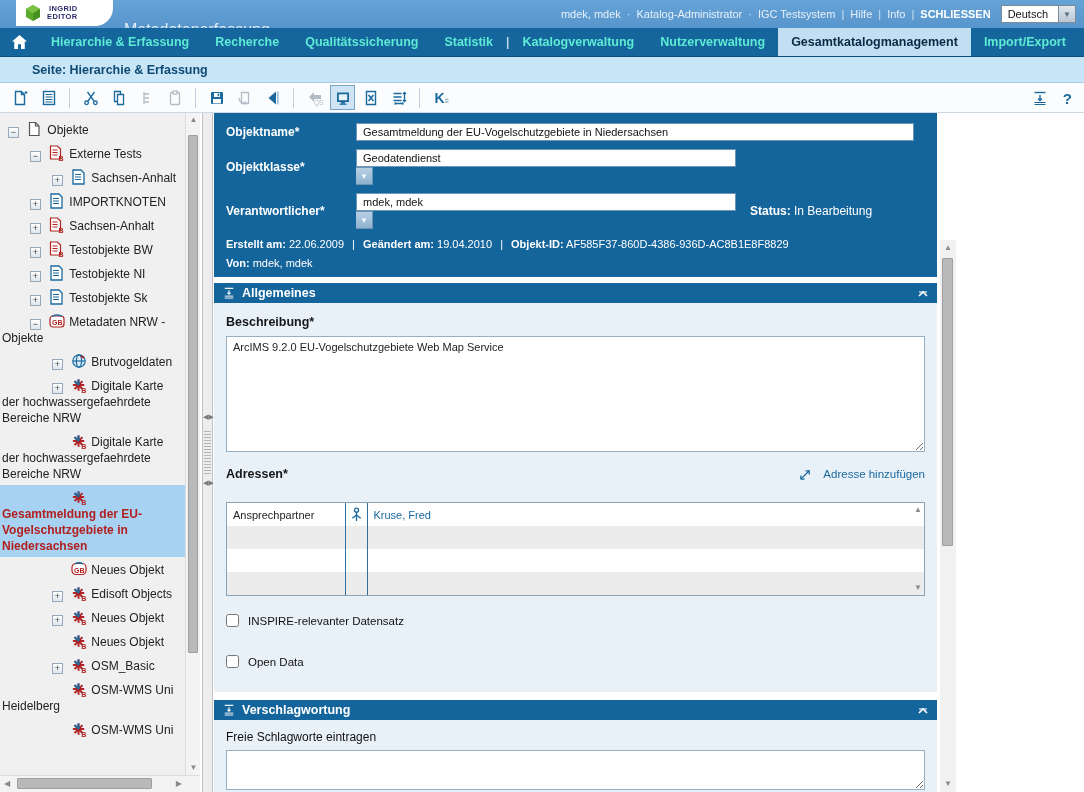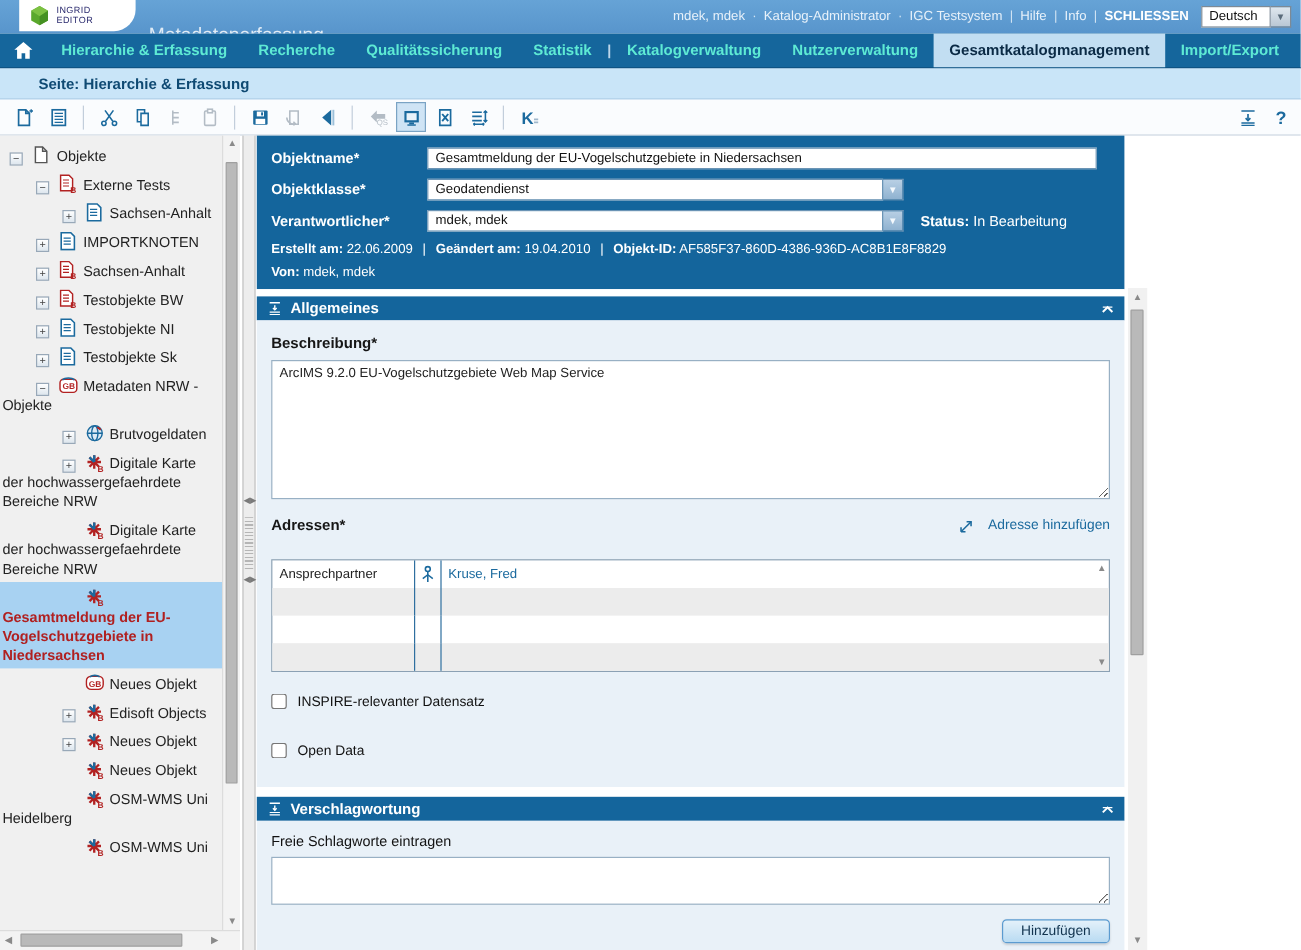--- a/index.html
+++ b/index.html
@@ -5,21 +5,21 @@
   * { margin:0; padding:0; box-sizing:border-box; }
   html,body { width:1084px; height:792px; overflow:hidden; background:#fff;
     font-family:"Liberation Sans", sans-serif; font-size:12px; color:#222; }
   .app { position:relative; width:1084px; height:792px; }
 
   
   .top-header { position:absolute; left:0; top:0; width:1084px; height:28px;
     background:linear-gradient(#66a3d6,#5895cc); }
   .logo-tab { position:absolute; left:16px; top:0; width:97px; height:26px;
     background:#fff; border-radius:0 0 18px 0; display:flex; align-items:center; padding-left:8px; gap:5px; }
-  .logo-text { font-size:7.5px; font-weight:normal; color:#2b2b6e; line-height:8px; letter-spacing:.4px; }
+  .logo-text { font-size:7.5px; font-weight:bold; color:#2b2b6e; line-height:8px; letter-spacing:.4px;text-align:right; }
   .app-title { position:absolute; left:124px; top:21px; font-size:16px; color:rgba(255,255,255,.82); }
   .header-right { position:absolute; right:8px; top:0; height:28px; display:flex; align-items:center;
     gap:6px; font-size:11px; color:#e7f1fa; }
   .header-right .hsep { color:#cfe3f3; }
   .hlink { cursor:pointer; }
   .hlink.strong { font-weight:bold; color:#fff; }
   .lang-wrap { display:flex; margin-left:4px; }
   .lang-box { background:#fff; color:#111; border:1px solid #7d8a96; padding:1px 10px 1px 6px; height:18px;
     display:flex; align-items:center; font-size:11px; min-width:56px; }
   .lang-btn { width:17px; height:18px; border:1px solid #7d8a96; border-left:none;
@@ -80,21 +80,21 @@
   .sp-arr { position:absolute; left:0; width:9px; color:#7a7a7a; font-size:7px; text-align:center; cursor:pointer; }
 
   
   .main { position:absolute; left:214px; top:113px; width:723px; height:679px; background:#fff; }
   .form-header { background:#14659c; padding:10px 12px 6px 12px; color:#fff; }
   .frow { display:flex; align-items:center; margin-bottom:8px; }
   .flabel { width:130px; font-weight:bold; font-size:12px; }
   .tinput { height:18px; border:1px solid #6b94b5; font-size:11px; padding:1px 6px; background:#fff; color:#111;
     font-family:"Liberation Sans",sans-serif; }
   .name-input { width:558px; }
-  .selgrp { display:flex; }
+  .selgrp { display:flex;flex-direction:column; }
   .sel-input { width:380px; }
   .sel-btn { width:17px; height:18px; border:1px solid #6b94b5; border-left:none;
     background:linear-gradient(#b8cfe4,#8fb2d0); color:#f4f9fd; font-size:8px;
     display:flex; align-items:center; justify-content:center; cursor:pointer; }
   .status { margin-left:14px; font-size:12px; }
   .status b { font-weight:bold; }
   .meta { font-size:11px; line-height:15px; margin-top:4px; }
   .meta b { font-weight:bold;margin-top:30px; }
   .meta .mp { margin:0 5px; }
   .gap { height:6px; background:#fff; }
@@ -487,20 +487,30 @@
         <span class="exp none"></span>
         <span class="ticon">
           <svg width="16" height="17" viewBox="0 0 17 17">
               <path d="M8 2v12M2 8h12M3.8 3.8l8.4 8.4M12.2 3.8L3.8 12.2" stroke="#b22222" stroke-width="2.1"></path>
               <path d="M3.8 3.8L8 8M8 2v6" stroke="#1b6a9e" stroke-width="2.1"></path>
               <text x="11" y="16.5" font-size="7.5" font-weight="bold" fill="#b22222">B</text>
             </svg>
         </span><span>Neues Objekt</span>
       </div>
 
+      <div class="ti l2">
+        <span class="exp plus"></span>
+        <span class="ticon">
+          <svg width="16" height="17" viewBox="0 0 17 17">
+              <path d="M8 2v12M2 8h12M3.8 3.8l8.4 8.4M12.2 3.8L3.8 12.2" stroke="#b22222" stroke-width="2.1"></path>
+              <path d="M3.8 3.8L8 8M8 2v6" stroke="#1b6a9e" stroke-width="2.1"></path>
+              <text x="11" y="16.5" font-size="7.5" font-weight="bold" fill="#b22222">B</text>
+            </svg>
+        </span><span>OSM_Basic</span>
+      </div>
 
       <div class="ti l2">
         <span class="exp none"></span>
         <span class="ticon">
           <svg width="16" height="17" viewBox="0 0 17 17">
               <path d="M8 2v12M2 8h12M3.8 3.8l8.4 8.4M12.2 3.8L3.8 12.2" stroke="#b22222" stroke-width="2.1"></path>
               <path d="M3.8 3.8L8 8M8 2v6" stroke="#1b6a9e" stroke-width="2.1"></path>
               <text x="11" y="16.5" font-size="7.5" font-weight="bold" fill="#b22222">B</text>
             </svg>
         </span><span>OSM-WMS Uni Heidelberg</span>

